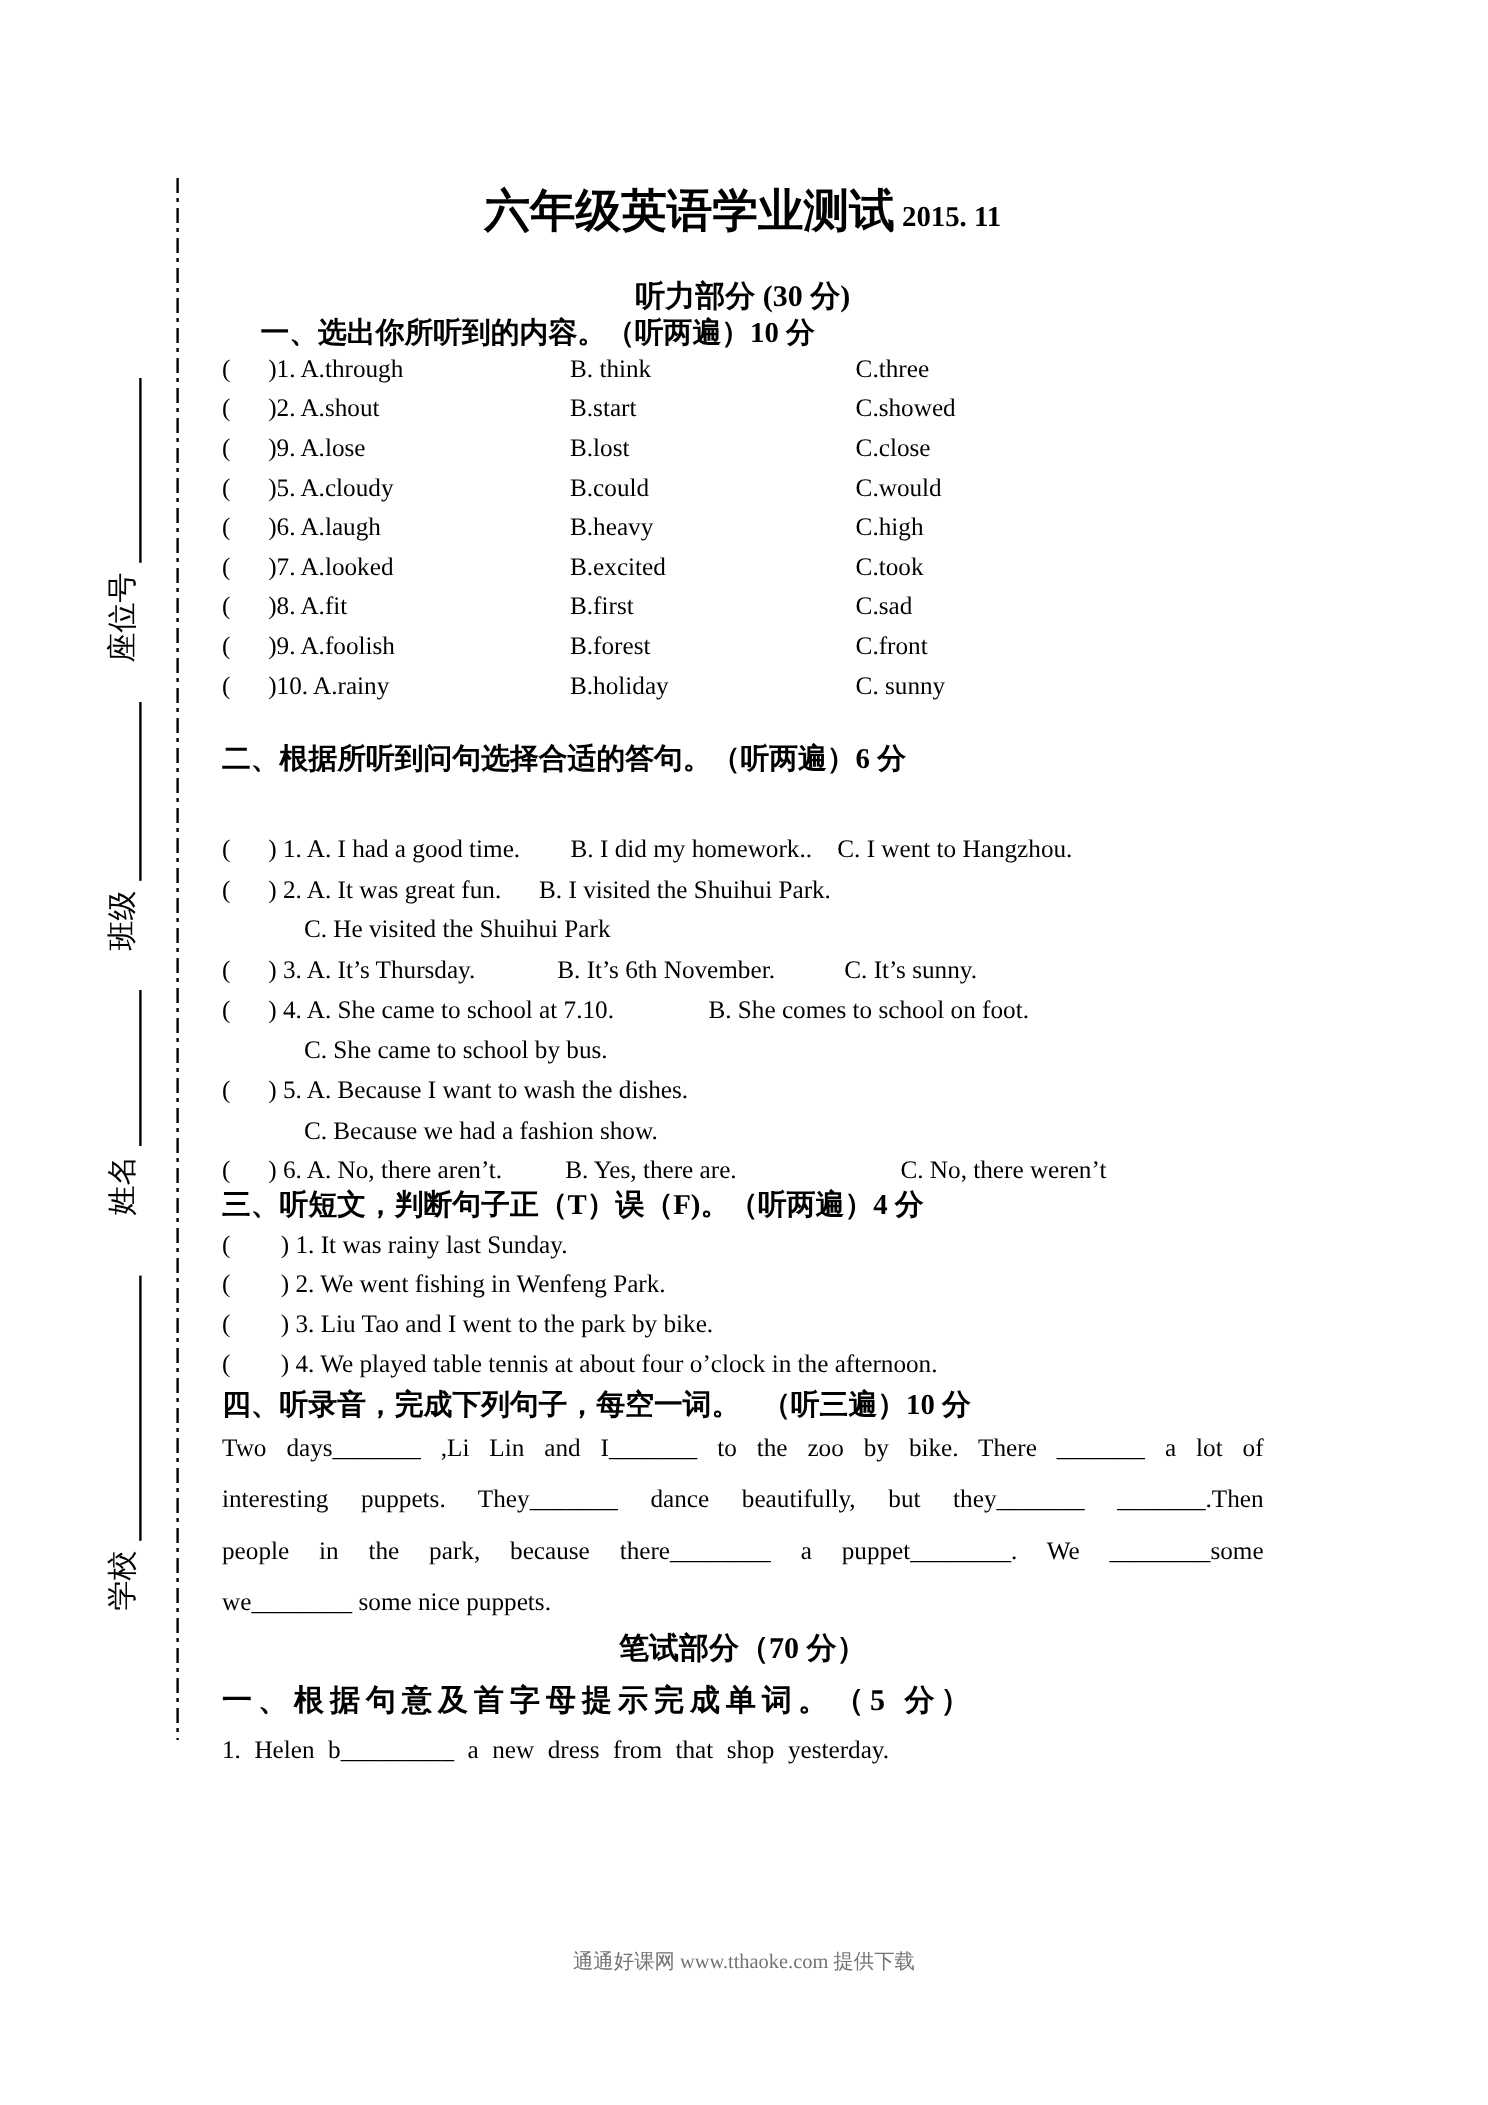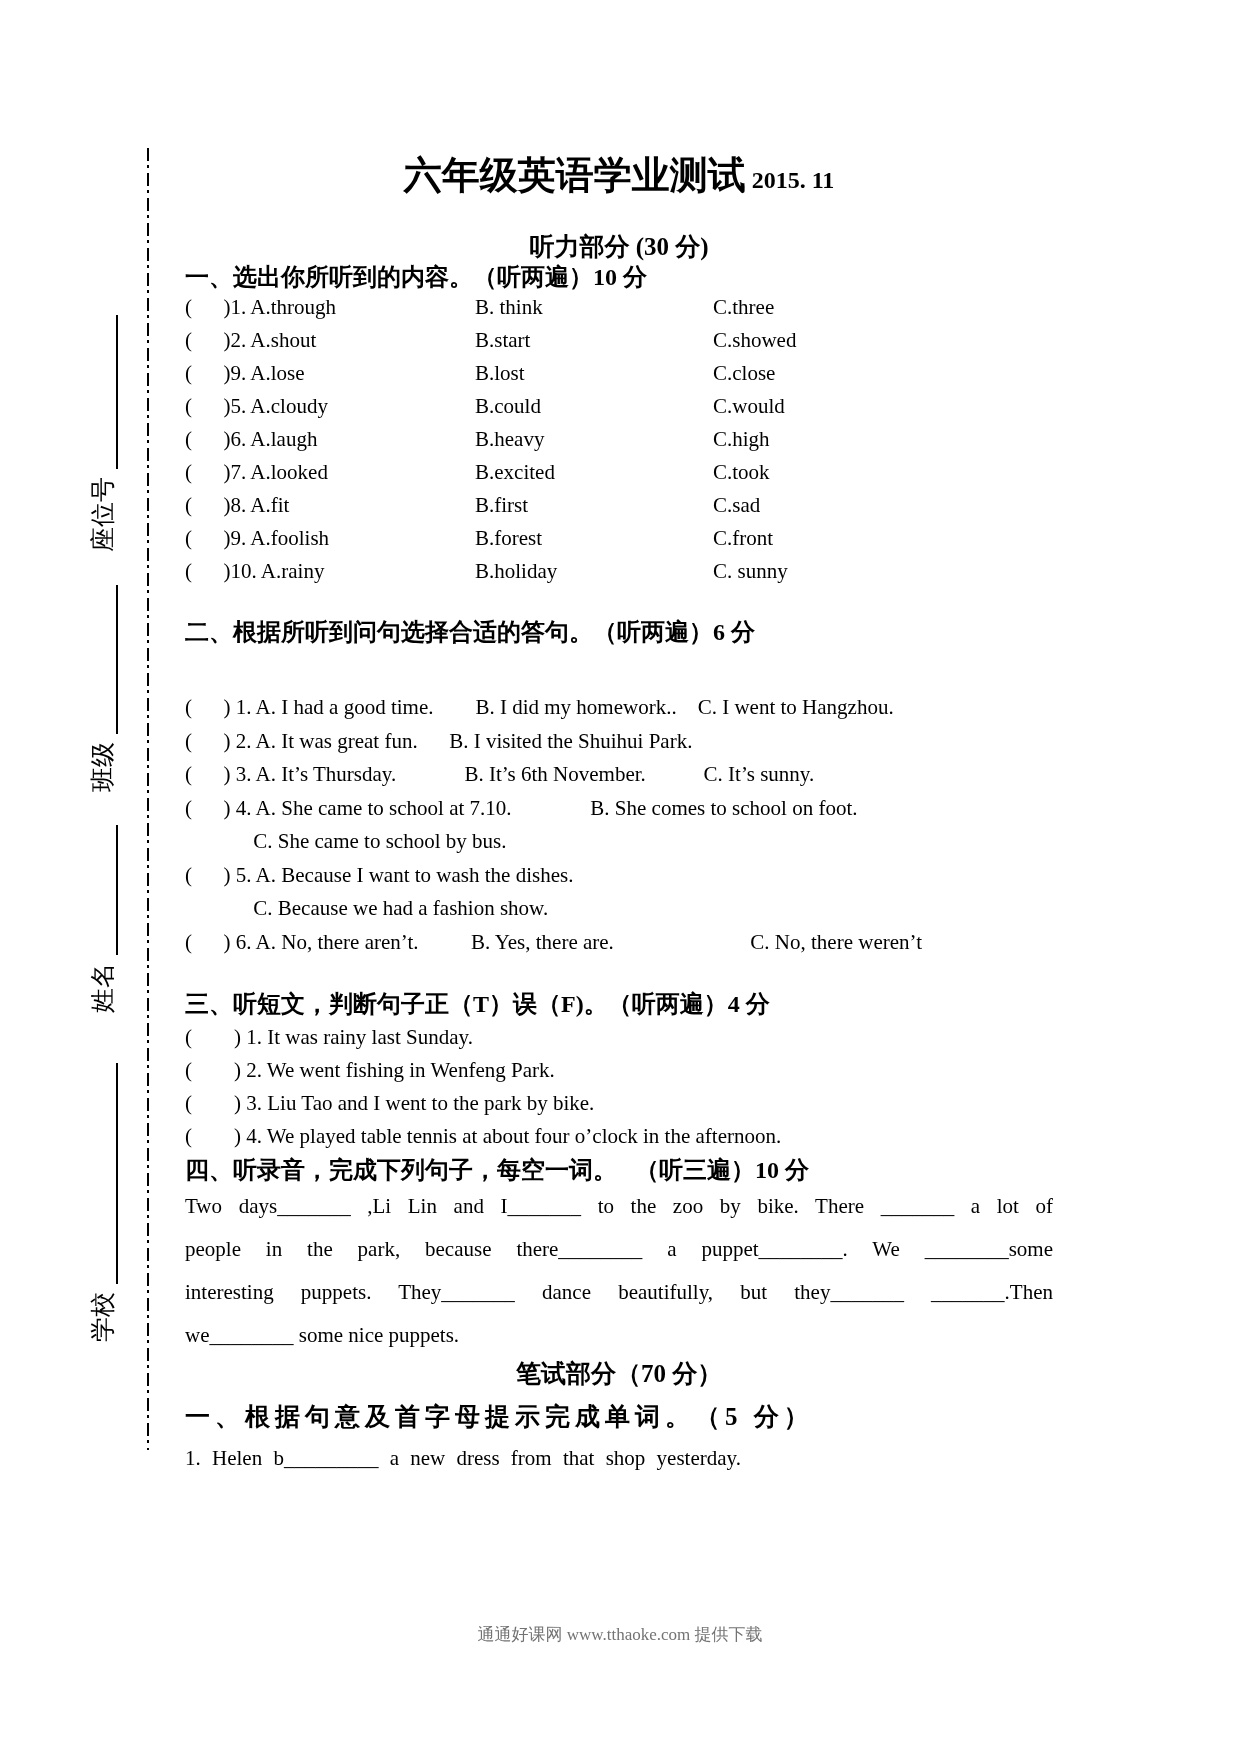--- a/index.html
+++ b/index.html
@@ -23,21 +23,21 @@
 
   .content-line{position:absolute;left:185px;width:868px;}
 
   .title-line{top:150px;text-align:center;white-space:pre;}
   .title-main{font-size:38px;font-weight:bold;}
   .title-date{font-size:24px;font-weight:bold;}
 
   .subtitle{top:230px;text-align:center;font-size:25px;font-weight:bold;}
 
   .sec-head{font-size:24px;font-weight:bold;white-space:pre;}
-  .h-sec1{top:261px;}
+  .h-sec1{top:261px;margin-left:32px;}
   .h-sec2{top:616px;}
   .h-sec3{top:988px;}
   .h-sec4{top:1154px;}
   .h-written{top:1357px;text-align:center;font-size:25px;}
   .h-w1{top:1400px;font-weight:bold;letter-spacing:5px;font-size:25px;}
 
   .qblock{position:absolute;left:185px;width:868px;font-size:21px;}
   .blk1{top:291px;}
   .blk1 .row{display:grid;grid-template-columns:290px 238px 1fr;height:33px;line-height:33px;white-space:pre;}
   .blk2{top:652px;margin-top:39px;}
@@ -93,20 +93,21 @@
     <div class="row"><span>(      )8. A.fit</span><span>B.first</span><span>C.sad</span></div>
     <div class="row"><span>(      )9. A.foolish</span><span>B.forest</span><span>C.front</span></div>
     <div class="row"><span>(      )10. A.rainy</span><span>B.holiday</span><span>C. sunny</span></div>
   </div>
 
   <div class="content-line sec-head h-sec2">二、根据所听到问句选择合适的答句。（听两遍）6 分</div>
 
   <div class="qblock blk2">
     <div class="pline">(      ) 1. A. I had a good time.        B. I did my homework..    C. I went to Hangzhou.</div>
     <div class="pline">(      ) 2. A. It was great fun.      B. I visited the Shuihui Park.</div>
+    <div class="pline">             C. He visited the Shuihui Park</div>
     <div class="pline">(      ) 3. A. It’s Thursday.             B. It’s 6th November.           C. It’s sunny.</div>
     <div class="pline">(      ) 4. A. She came to school at 7.10.               B. She comes to school on foot.</div>
     <div class="pline">             C. She came to school by bus.</div>
     <div class="pline">(      ) 5. A. Because I want to wash the dishes.</div>
     <div class="pline">             C. Because we had a fashion show.</div>
     <div class="pline">(      ) 6. A. No, there aren’t.          B. Yes, there are.                          C. No, there weren’t</div>
   </div>
 
   <div class="content-line sec-head h-sec3">三、听短文，判断句子正（T）误（F)。（听两遍）4 分</div>
 
@@ -114,22 +115,22 @@
     <div class="pline">(        ) 1. It was rainy last Sunday.</div>
     <div class="pline">(        ) 2. We went fishing in Wenfeng Park.</div>
     <div class="pline">(        ) 3. Liu Tao and I went to the park by bike.</div>
     <div class="pline">(        ) 4. We played table tennis at about four o’clock in the afternoon.</div>
   </div>
 
   <div class="content-line sec-head h-sec4">四、听录音，完成下列句子，每空一词。   （听三遍）10 分</div>
 
   <div class="qblock blk4">
     <div class="jline">Two days_______ ,Li Lin and I_______ to the zoo by bike. There _______ a lot of</div>
+    <div class="jline">interesting puppets. They_______ dance beautifully, but they_______ _______.Then</div>
     <div class="jline">people in the park, because there________ a puppet________. We ________some</div>
-    <div class="jline">interesting puppets. They_______ dance beautifully, but they_______ _______.Then</div>
     <div class="jline-last">we________ some nice puppets.</div>
   </div>
 
   <div class="content-line sec-head h-written">笔试部分（70 分）</div>
 
   <div class="content-line sec-head h-w1">一、根据句意及首字母提示完成单词。（5 分）</div>
 
   <div class="content-line helen-line">1. Helen b_________ a new dress from that shop yesterday.</div>
 
   <div class="footer">通通好课网  www.tthaoke.com  提供下载</div>

